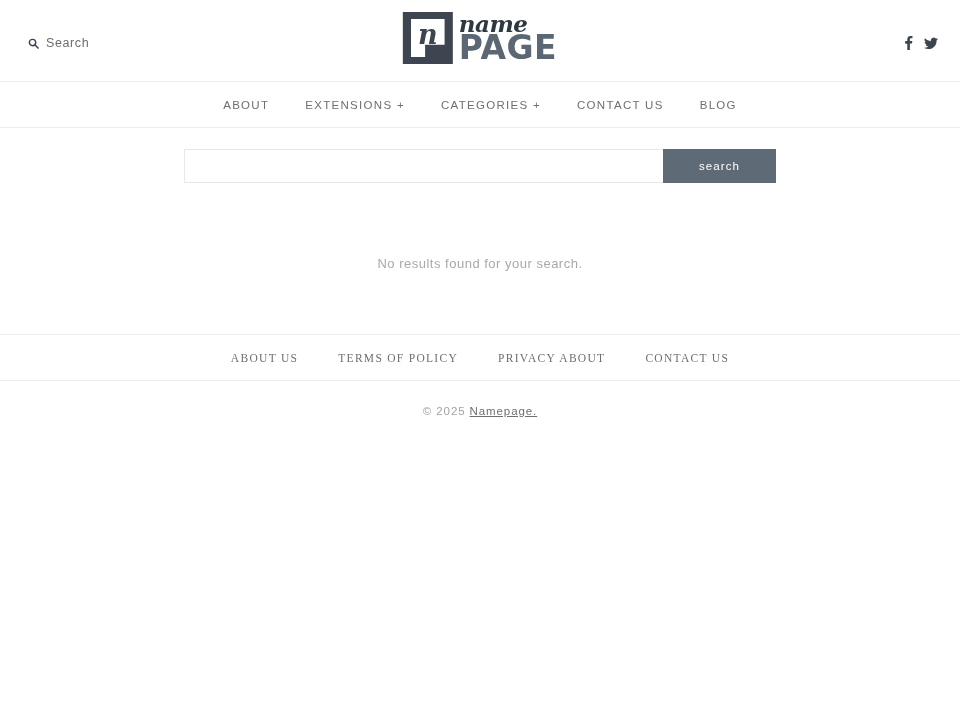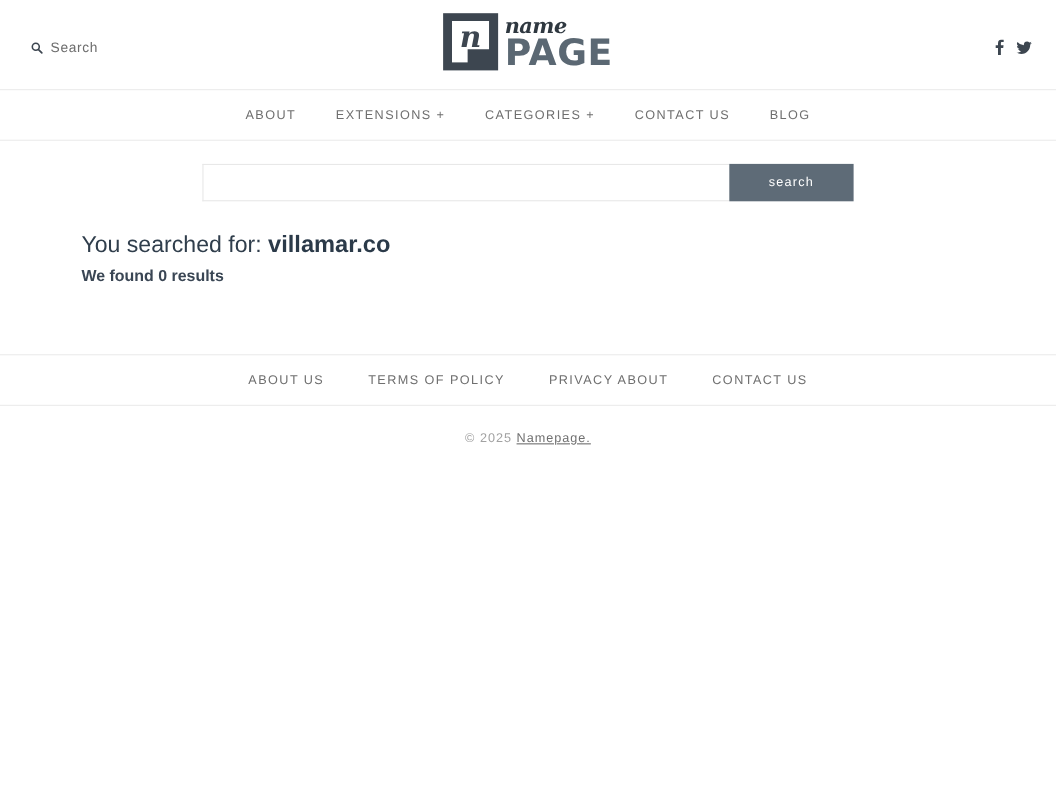--- a/index.html
+++ b/index.html
@@ -85,21 +85,21 @@
   .logo-words {
     display: flex;
     flex-direction: column;
     justify-content: center;
     padding-top: 1px;
   }
   .logo-name {
     font-family: "DejaVu Serif", serif;
     font-style: italic;
     font-weight: 700;
-    font-size: 19px;
+    font-size: 23px;
     line-height: 22px;
     color: #2f3840;
     letter-spacing: -0.5px;
   }
   .logo-page {
     font-family: "DejaVu Sans", sans-serif;
     font-weight: 700;
     font-size: 33px;
     line-height: 25px;
     color: #5b6873;
@@ -270,21 +270,21 @@
     display: flex;
     align-items: center;
     justify-content: center;
   }
   .footer-link {
     font-size: 11.5px;
     letter-spacing: 1.3px;
     color: #6f6f6f;
     text-decoration: none;
     padding: 0 20px;
-    font-family: Liberation Sans, sans-serif;
+    font-family: Liberation Serif, serif;
     white-space: nowrap;
   }
   .copyright {
     margin-top: 24px;
     text-align: center;
     font-size: 11.5px;
     letter-spacing: 0.9px;
     color: #a2a2a2;
     font-family: "Liberation Sans", sans-serif;
   }
@@ -349,30 +349,24 @@
 <div class="hero">
   <form class="hero-form">
     <input class="hero-input" type="text" placeholder="" style="">
     <button class="hero-submit" type="submit">search</button>
   </form>
 </div>
 
 <main class="main">
 
   <div class="results-head">
-    <div class="results-left">
-      <h1 class="results-title">
-        <span>You searched for:</span>
-        <span class="term">villamar.co</span>
-      </h1>
-      <p class="results-count">We found 0 results</p>
-    </div>
 
   </div>
 
+  <p class="no-results">No results found for your search.</p>
 
 </main>
 
 <div class="footer-nav">
   <a class="footer-link" href="#">ABOUT US</a>
   <a class="footer-link" href="#">TERMS OF POLICY</a>
   <a class="footer-link" href="#">PRIVACY ABOUT</a>
   <a class="footer-link" href="#">CONTACT US</a>
 </div>
 

